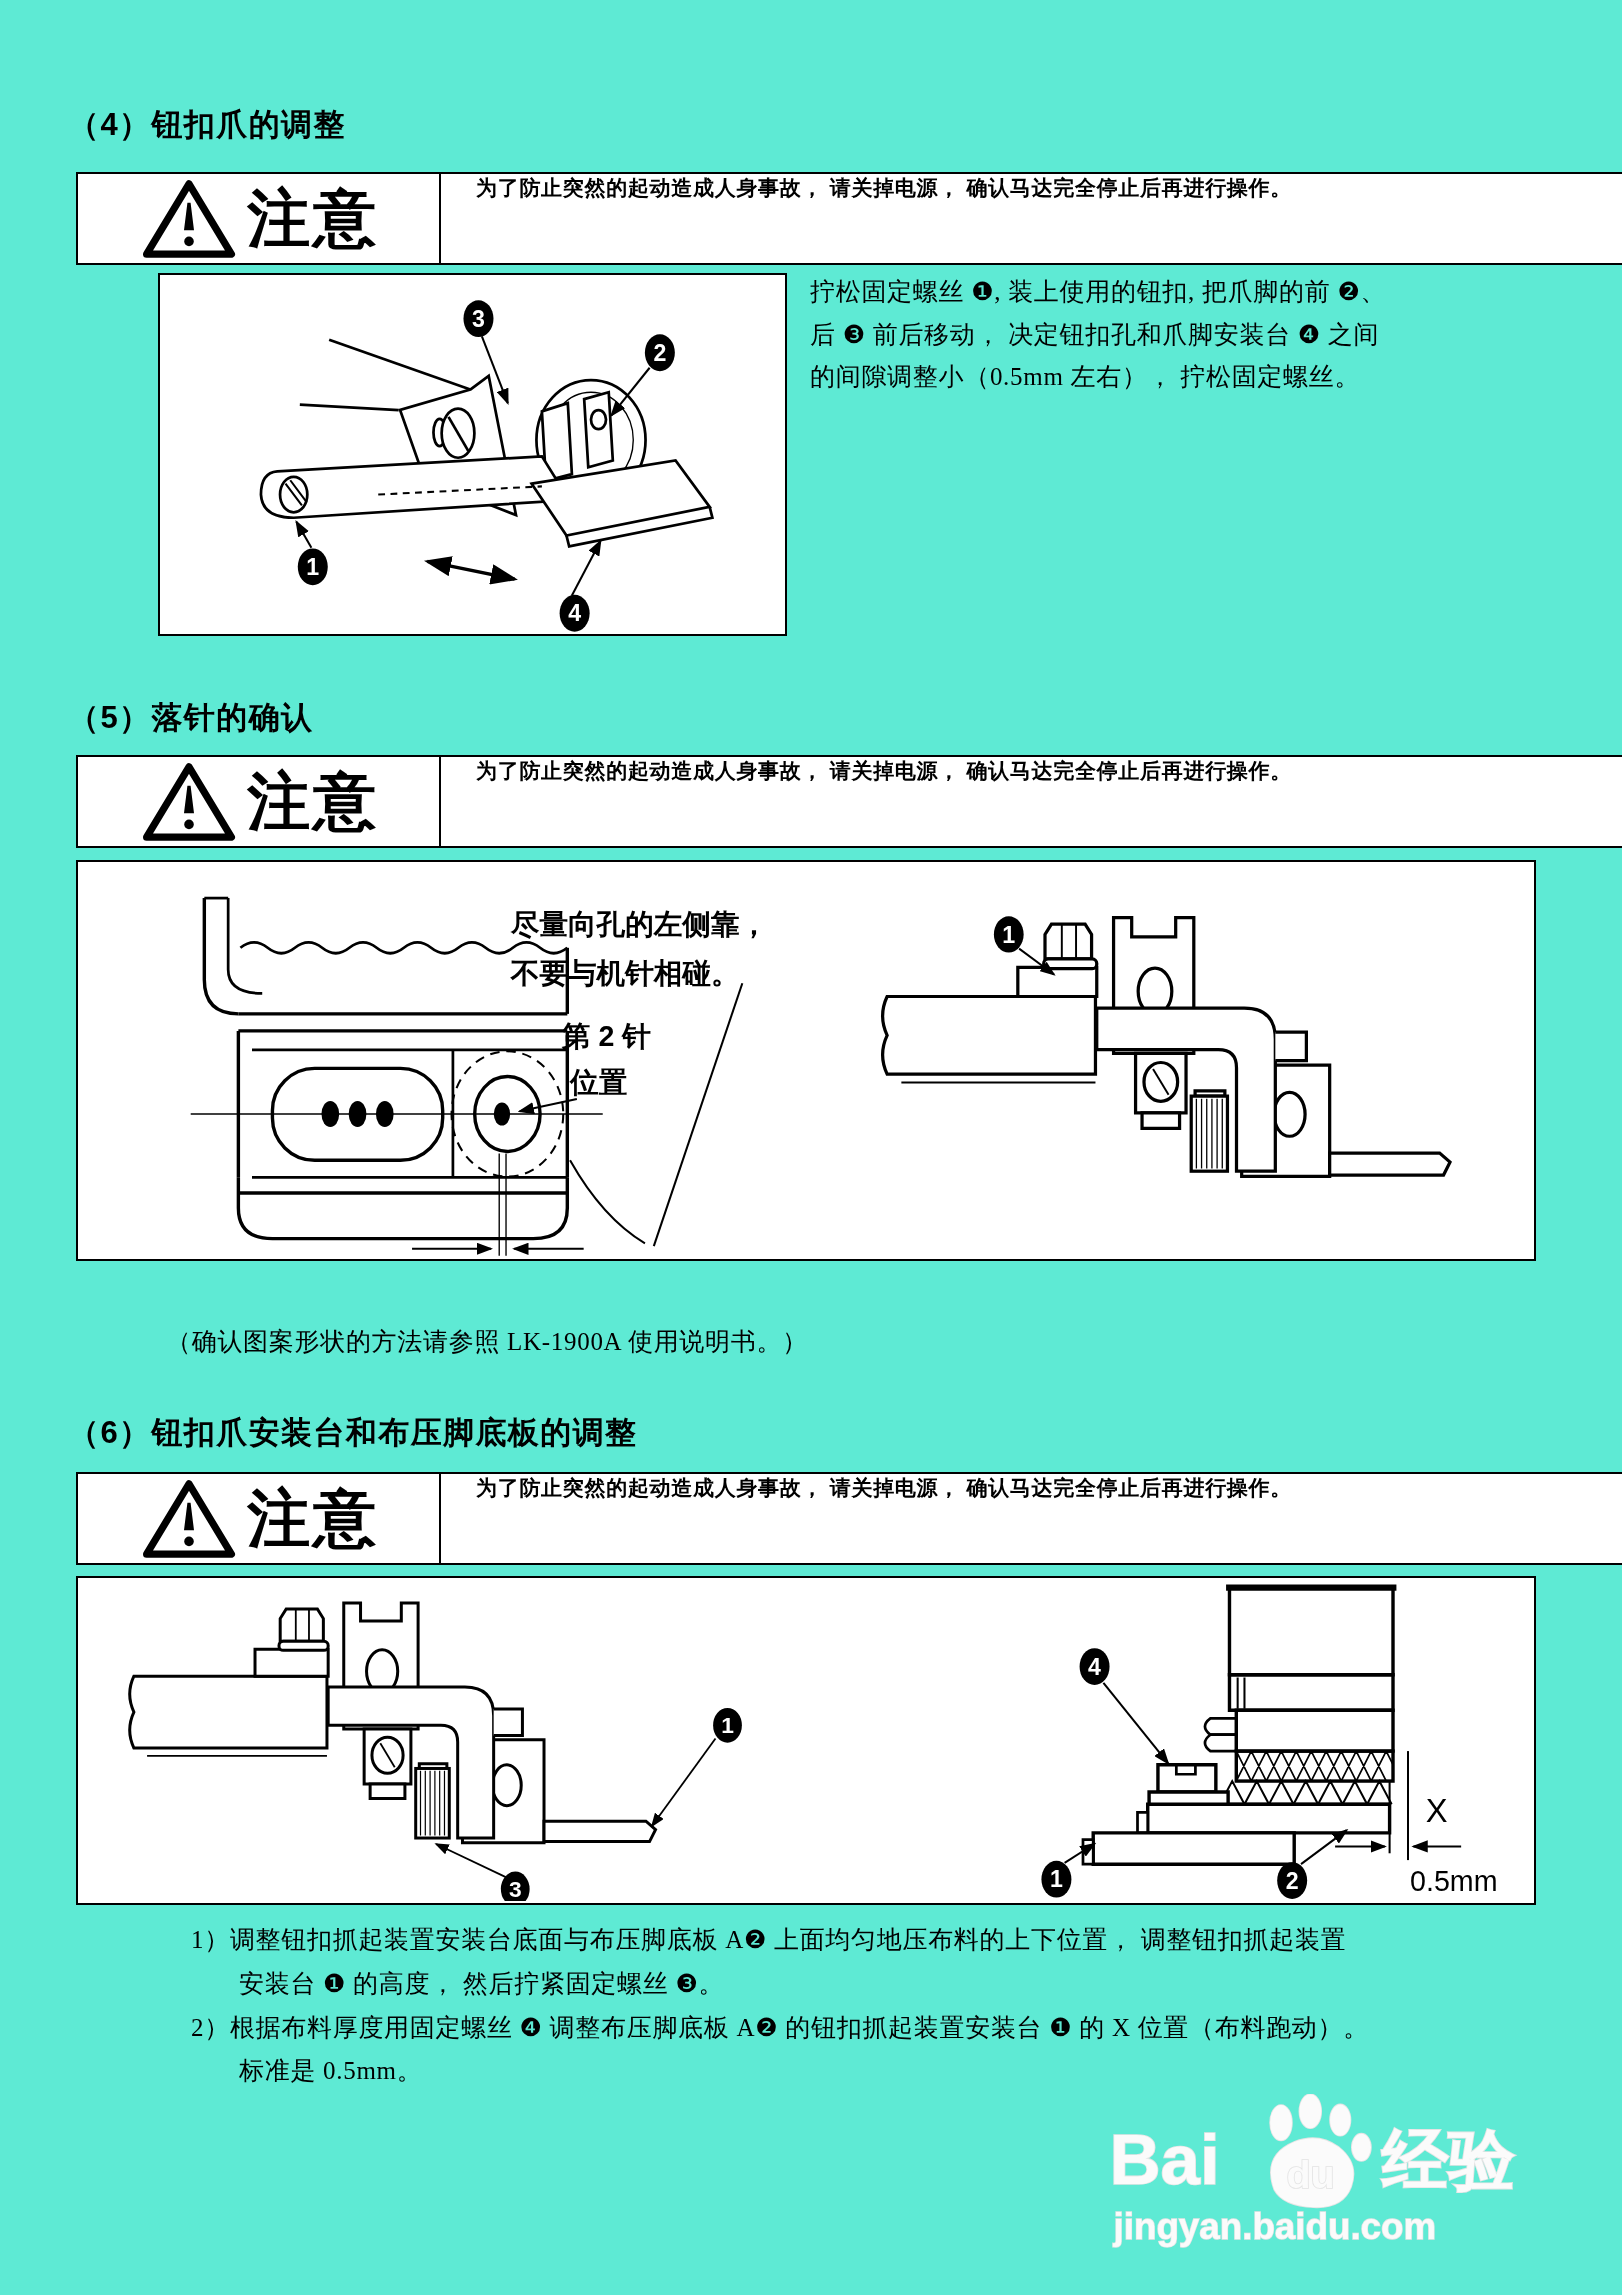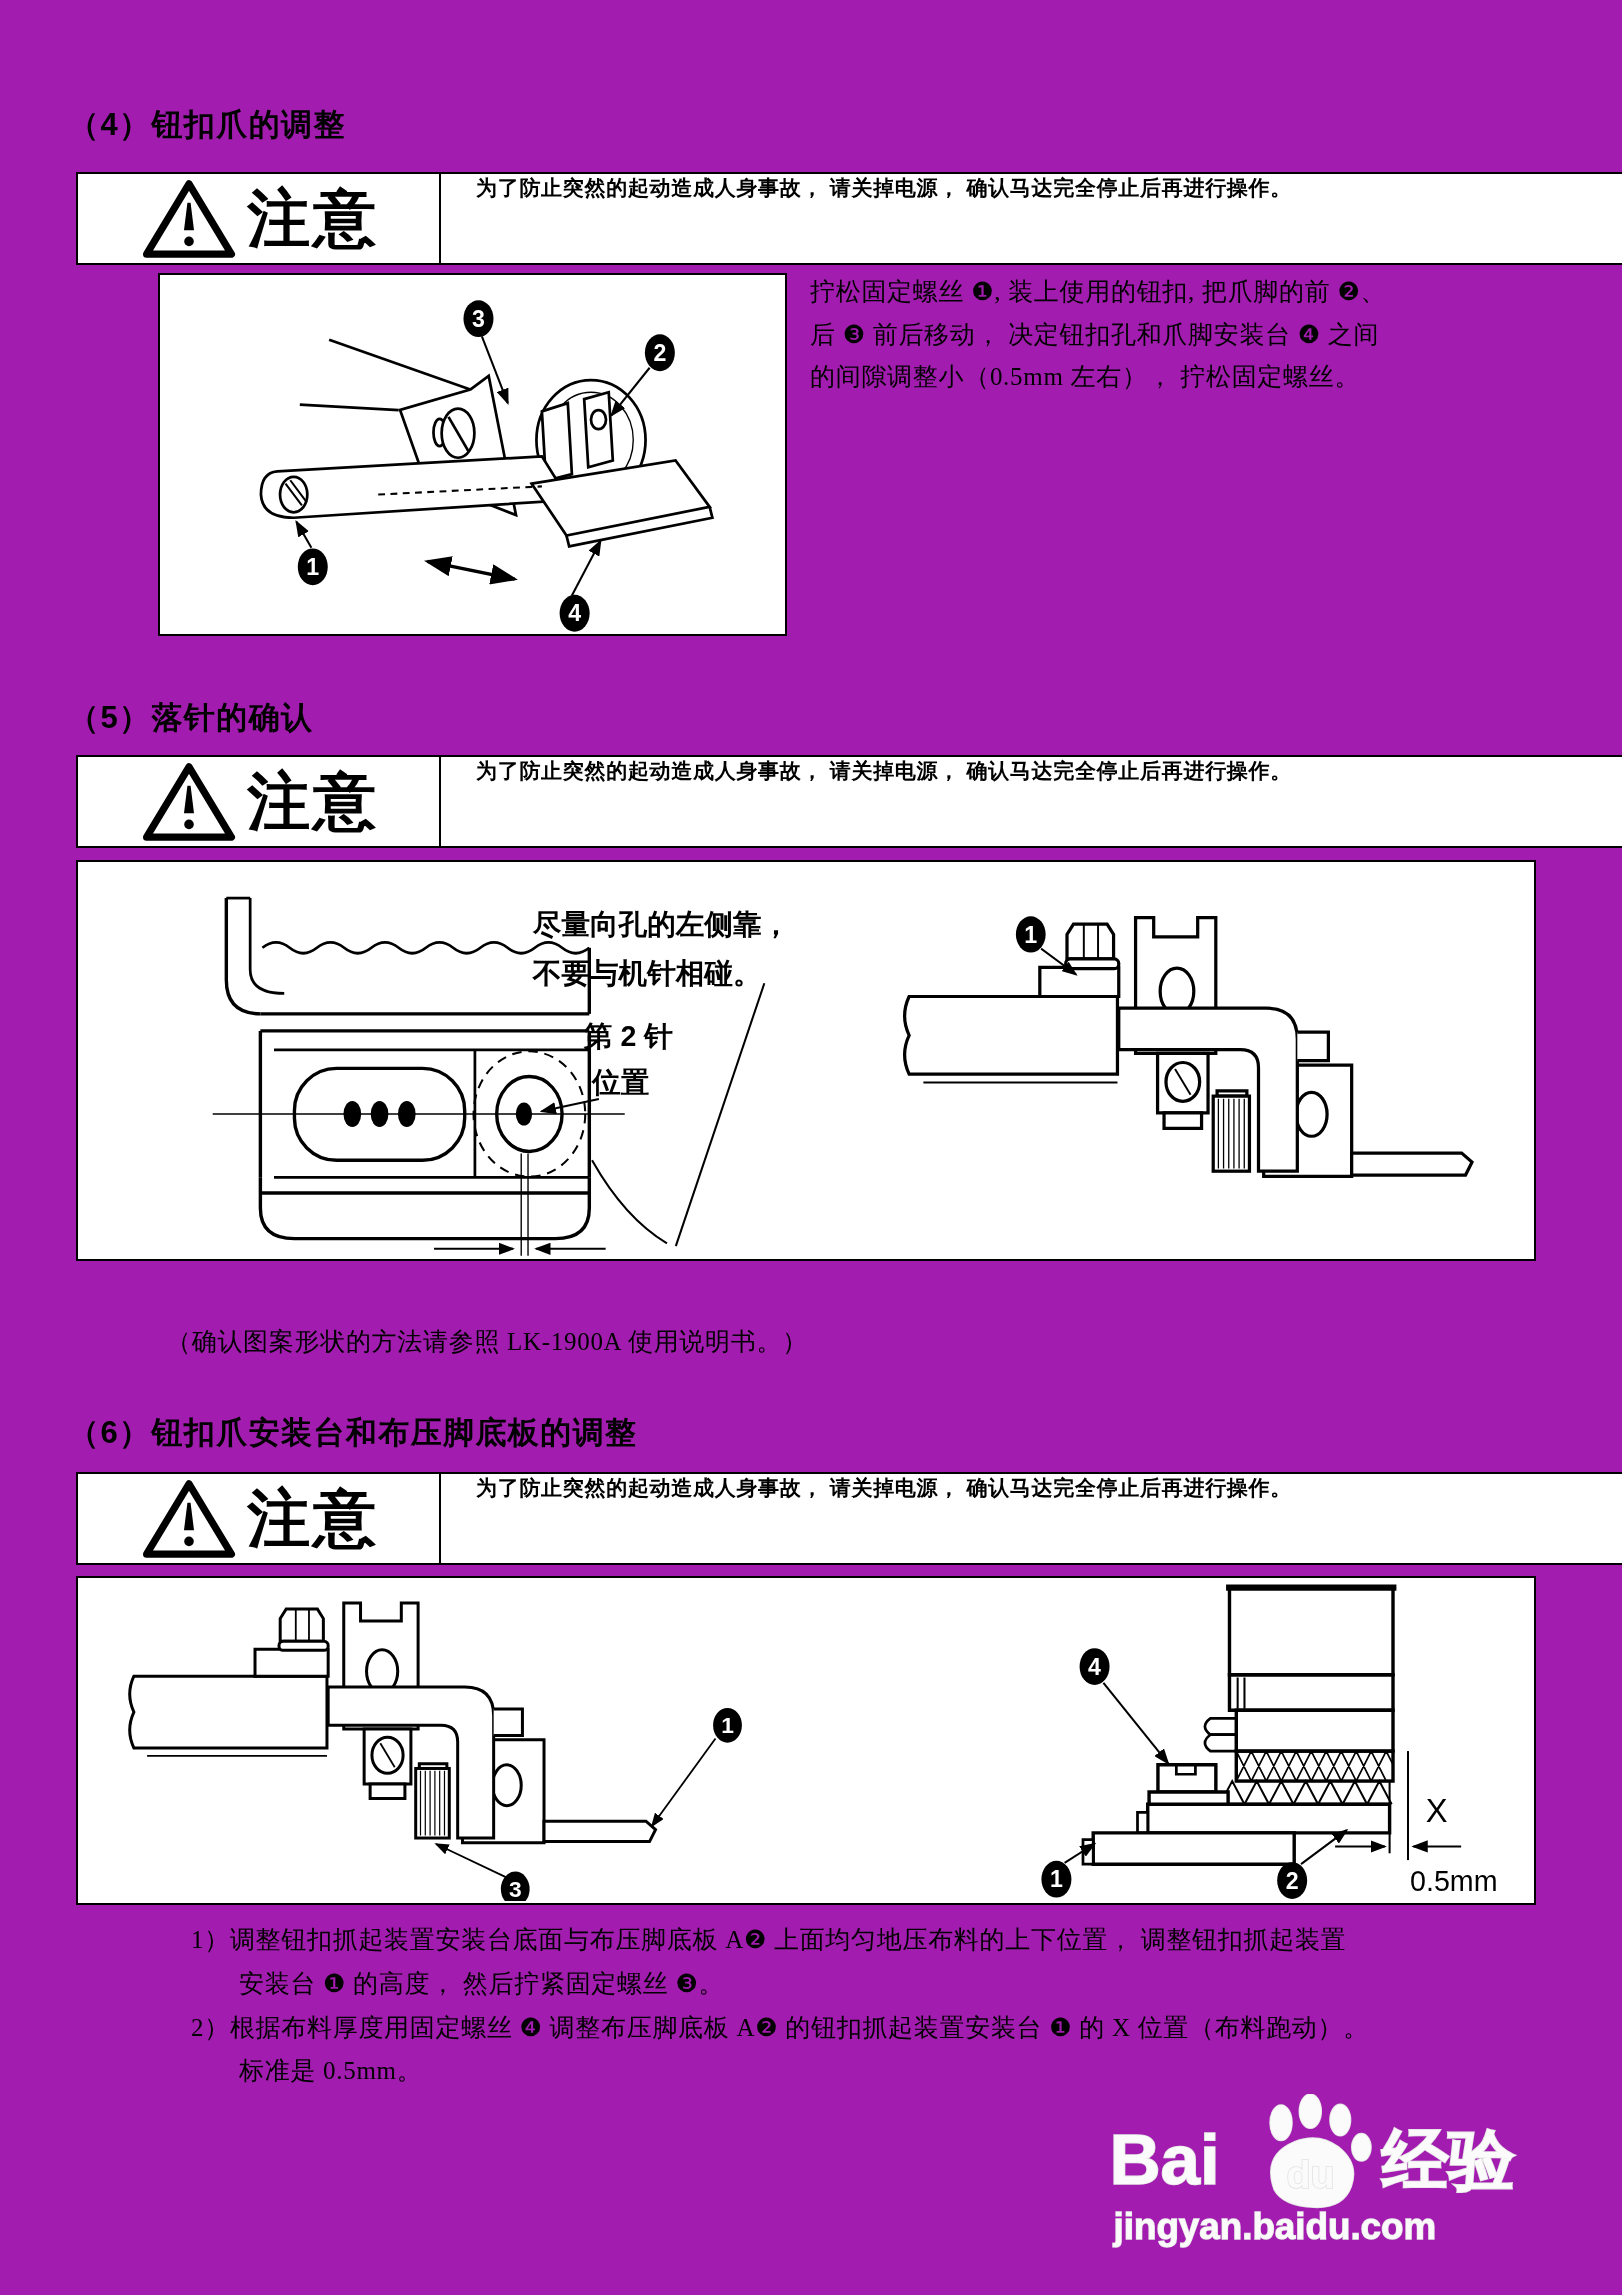--- a/index.html
+++ b/index.html
@@ -1,17 +1,17 @@
 <!DOCTYPE html>
 <html style="font-size:11px"><head>
 <meta charset="utf-8">
 <style>
   html,body{margin:0;padding:0;background:#888;}
   #page{
-    position:relative;width:1623px;height:2295px;background:#a21caf;
+    position:relative;width:1623px;height:2295px;background:#5eead4;
     font-family:"Liberation Serif", serif;color:#000;overflow:hidden;
   }
   .abs{position:absolute;}
   .heading{
     font-family:"Liberation Sans", sans-serif;font-weight:bold;
     font-size:31px;letter-spacing:1.4px;white-space:nowrap;
   }
   .warnbox{
     position:absolute;left:76px;width:1560px;height:93px;
     border:2.7px solid #000;display:flex;box-sizing:border-box;background:#fff;
@@ -139,21 +139,21 @@
         <path d="M60,30 L64,62 L56,62 Z" fill="#000" stroke="#000" stroke-width="4"></path>
         <circle cx="60" cy="78" r="6" fill="#000"></circle>
       </svg>
       <span class="wlabel">注意</span>
     </div>
     <div class="wright">
       <span class="wtext">为了防止突然的起动造成人身事故， 请关掉电源， 确认马达完全停止后再进行操作。</span>
     </div>
   </div>
 
-  <div class="figbox" style="left:76px;top:860px;width:1460px;height:401px;padding-left:22px;">
+  <div class="figbox" style="left:76px;top:860px;width:1460px;height:401px;">
     <svg width="1454" height="395" viewBox="0 0 2134 580">
       <defs>
         <marker id="ahB" markerWidth="8" markerHeight="6" refX="7" refY="3" orient="auto-start-reverse">
           <path d="M0,0 L8,3 L0,6 Z" fill="#000"></path>
         </marker>
       </defs>
 
       <g transform="translate(70,8)">
         <g stroke="#000" fill="none" stroke-width="5">
           <path d="M115,45 V165 Q115,215 165,215"></path>

